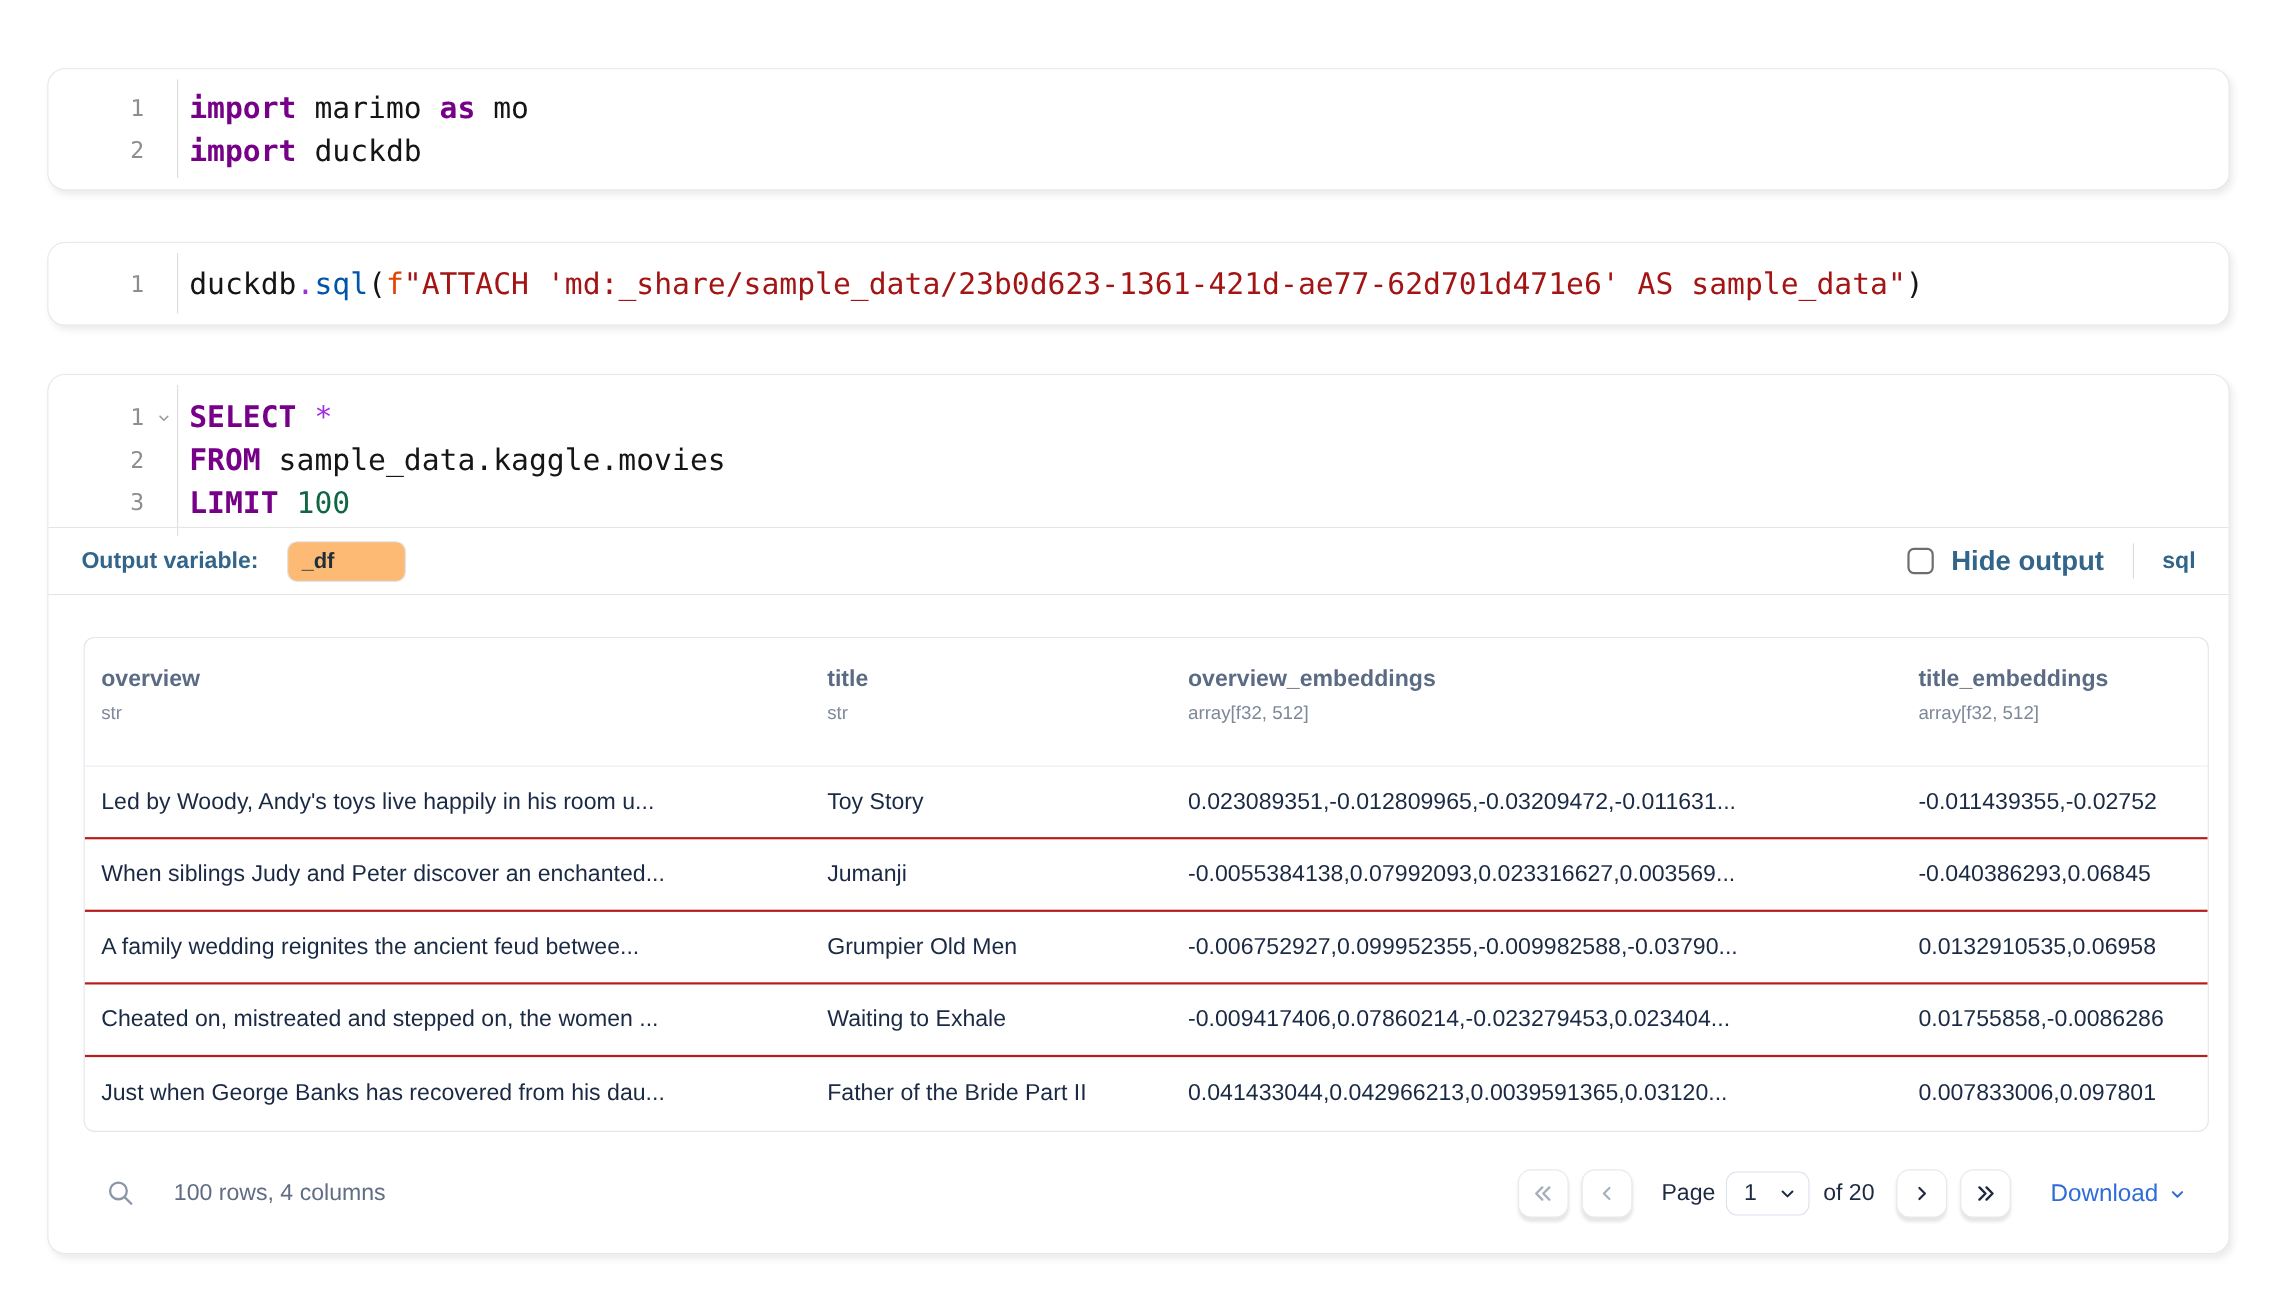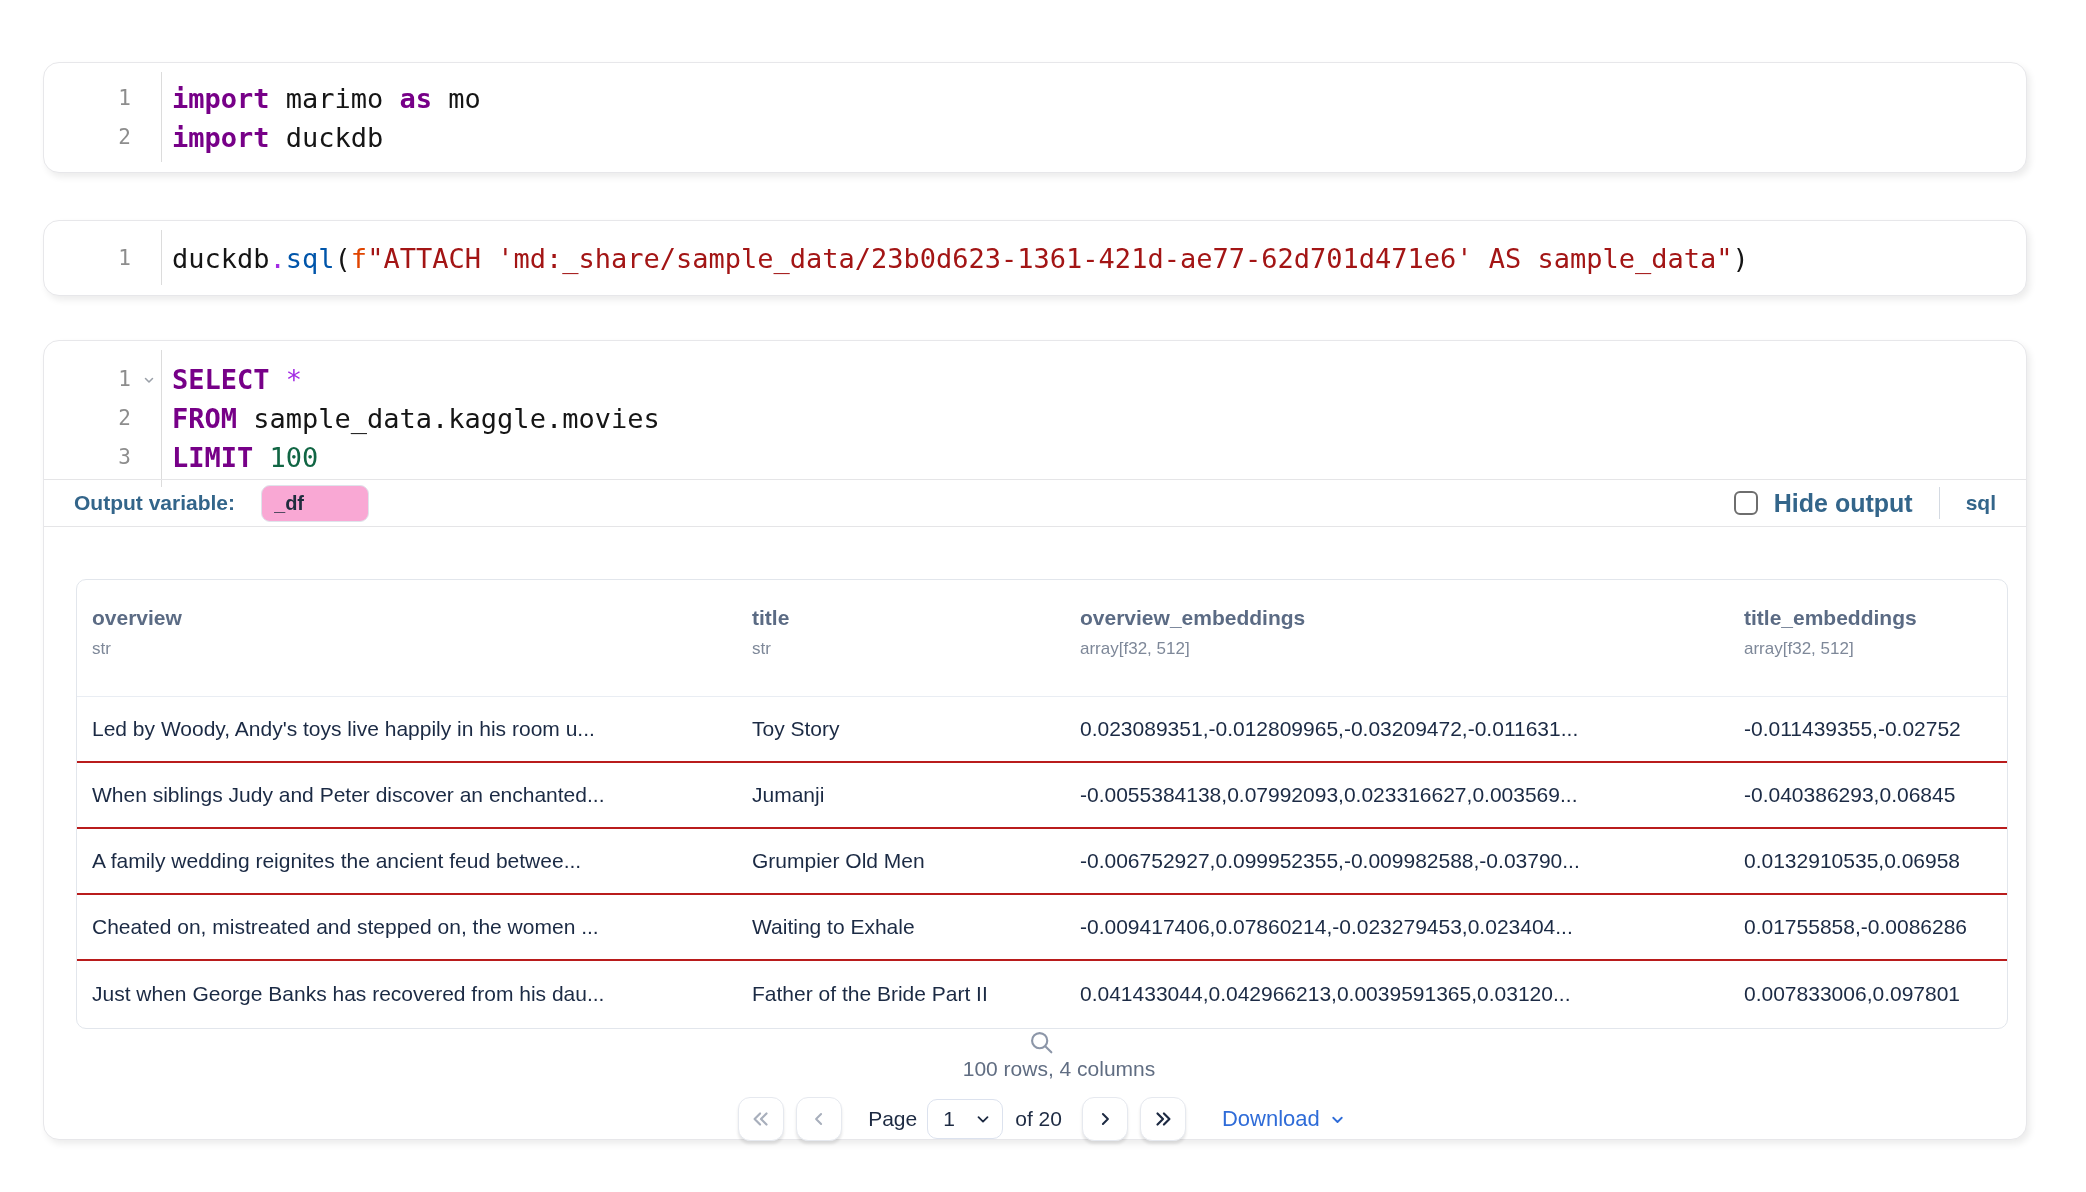--- a/index.html
+++ b/index.html
@@ -38,29 +38,29 @@
   .tk-kw   { color:#770088; font-weight:bold; }
   .tk-pl   { color:#151515; }
   .tk-op   { color:#a22ce3; }
   .tk-prop { color:#0055aa; }
   .tk-sp   { color:#e04400; }
   .tk-str  { color:#a31515; }
   .tk-num  { color:#116644; }
 
   
   .output-bar {
-    position:absolute; top:138px; left:0; right:0; height:48px;
+    position:absolute; top:138px; left:0; right:0; height:62px;
     border-top:1px solid #e5e5e7; border-bottom:1px solid #e5e5e7;
     display:flex; align-items:center; padding:0 30px;
   }
   .ov-label { font-weight:bold; font-size:21px; color:#33658a; }
   .ov-input {
     margin-left:26px; width:108px; height:37px; border:1px solid #dfe4eb;
     border-radius:9px; font-family:inherit; font-weight:bold; font-size:20px;
-    color:#1f2d3d; padding:0 12px; outline:none; background:#f9a8d4;
+    color:#1f2d3d; padding:0 12px; outline:none; background:#fdba74;
   }
   .ob-spacer { flex:1; }
   .checkbox {
     width:24px; height:24px; border:2px solid #6e6e6e; border-radius:6px;
     margin-right:16px; background:#fff; flex:0 0 auto;
   }
   .hide-label { font-weight:bold; font-size:25px; color:#33658a; }
   .vdiv { width:1px; height:32px; background:#d4dae2; margin:0 26px; }
   .lang-label { font-weight:bold; font-size:21px; color:#33658a; }
 
@@ -77,21 +77,21 @@
   .w1 { width:328px; flex:0 0 328px; }
   .w2 { width:664px; flex:0 0 664px; }
   .w3 { flex:1; }
   .dt-row { height:66px; display:flex; align-items:center; border-bottom:2px solid #b91c1c; }
   .dt-row:last-child { border-bottom:none; }
   .dt-cell { padding:0 15px; font-size:21px; color:#1b2a44; white-space:nowrap; overflow:hidden; }
 
   
   .table-footer {
     position:absolute; top:688px; left:0; right:0; height:112px;
-    display:flex; align-items:center; padding:0 38px 0 52px;flex-direction:column;
+    display:flex; align-items:center; padding:0 38px 0 52px;
   }
   .search-icon { display:flex; color:#8c96a8; }
   .status { margin-left:34px; font-size:21px; color:#606d82; }
   .tf-spacer { flex:1; }
   .pager { display:flex; align-items:center; }
   .pg-btn {
     width:46px; height:44px; border:1px solid #e6e9ef; border-radius:12px;
     background:#fff; display:flex; align-items:center; justify-content:center;
     box-shadow:0 3px 3px rgba(0,0,0,0.10); margin-right:12px; cursor:pointer;
   }

